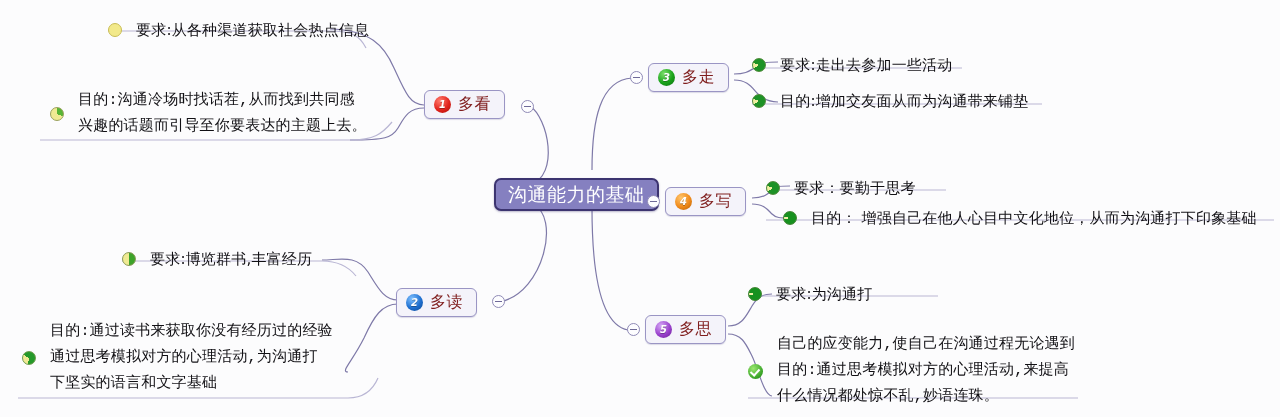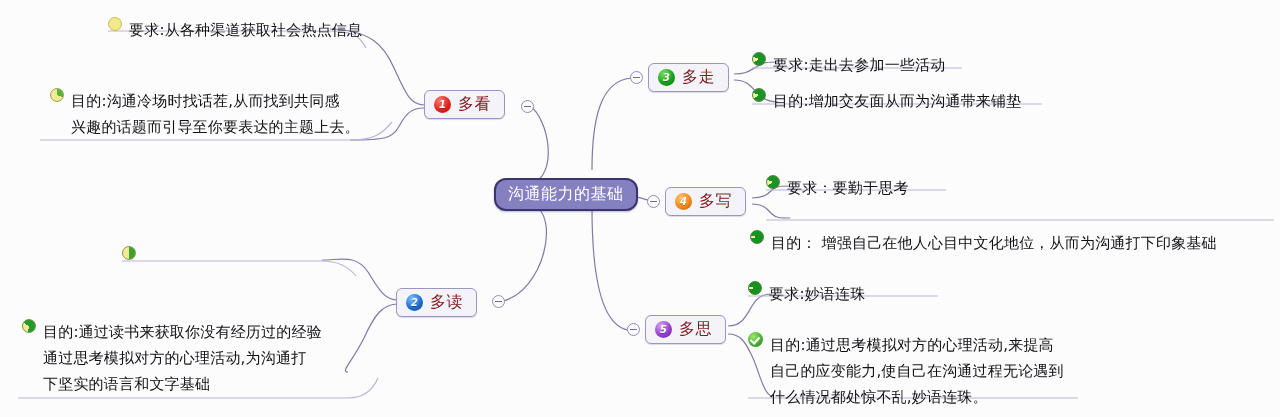--- a/index.html
+++ b/index.html
@@ -12,24 +12,24 @@
   }
   #canvas{position:absolute;left:0;top:0;width:1280px;height:417px;}
   .edge-layer{position:absolute;left:0;top:0;width:1280px;height:417px;pointer-events:none;}
 
   
   .central{
     position:absolute;
     box-sizing:border-box;
     background:#8580c0;
     border:2px solid #3c3470;
-    border-radius:12px;
+    border-radius:7px;
     padding:4px 12px 5px 12px;
     color:#ffffff;
-    font-size:16px;
+    font-size:19px;
     line-height:20px;
     letter-spacing:0.5px;
     white-space:nowrap;
     box-shadow:0 1px 2px rgba(60,52,112,.35);
   }
 
   
   .branch{
     position:absolute;
     box-sizing:border-box;
@@ -61,31 +61,31 @@
   .nb-red{background:radial-gradient(circle at 35% 28%,#ff7b6e 0%,#e2241d 55%,#a80d0a 100%);}
   .nb-green{background:radial-gradient(circle at 35% 28%,#7ce06a 0%,#19a21a 55%,#0c6b10 100%);}
   .nb-orange{background:radial-gradient(circle at 35% 28%,#ffc46b 0%,#f08a1a 55%,#b45f05 100%);}
   .nb-blue{background:radial-gradient(circle at 35% 28%,#7fc0ff 0%,#1f6fd0 55%,#0d4890 100%);}
   .nb-purple{background:radial-gradient(circle at 35% 28%,#d4a6f5 0%,#9a41cd 55%,#6a1f96 100%);}
 
   
   .leaf{
     position:absolute;
     display:flex;
-    align-items:flex-start;
-    gap:7px;
+    align-items:center;
+    gap:14px;
     white-space:nowrap;
   }
   .leaf .ltext{
     font-size:15px;
     line-height:26px;
     color:#111014;
     letter-spacing:0.2px;
   }
-  .leaf .ltext div{white-space:nowrap;}
+  .leaf .ltext div{white-space:nowrap;font-family:Liberation Mono, monospace;}
   .pie{
     width:14px;height:14px;border-radius:50%;
     flex:0 0 auto;
     border:1px solid rgba(90,90,40,.45);
     box-sizing:border-box;
   }
   
   .pie-yellow{background:#f2e98a;border-color:#c9bd55;}
   .pie-green25{background:conic-gradient(from 0deg,#58b535 0deg 110deg,#f0ea93 110deg 360deg);border-color:#9aa15a;}
   .pie-green50{background:conic-gradient(from 0deg,#3da32a 0deg 180deg,#f0ea93 180deg 360deg);border-color:#8a9a55;}
@@ -190,20 +190,21 @@
   </div>
 
   <div class="branch" style="left:396px;top:288px;">
     <span class="numbadge nb-blue">2</span>
     <span class="blabel">多读</span>
   </div>
   <div class="toggle" style="left:492px;top:295px;"></div>
 
   <div class="leaf" style="left:122px;top:246px;">
     <span class="pie pie-green50"></span>
+    <span class="ltext">要求:博览群书,丰富经历</span>
   </div>
 
   <div class="leaf" style="left:22px;top:319px;">
     <span class="pie pie-green70"></span>
     <span class="ltext">
       <div>目的:通过读书来获取你没有经历过的经验</div>
       <div>通过思考模拟对方的心理活动,为沟通打</div>
       <div>下坚实的语言和文字基础</div>
     </span>
   </div>
@@ -228,38 +229,38 @@
     <span class="numbadge nb-orange">4</span>
     <span class="blabel">多写</span>
   </div>
   <div class="toggle" style="left:647px;top:195px;"></div>
 
   <div class="leaf" style="left:766px;top:175px;">
     <span class="pie pie-green85"></span>
     <span class="ltext">要求：要勤于思考</span>
   </div>
 
-  <div class="leaf" style="left:750px;top:205px;margin-top:25px;">
+  <div class="leaf" style="left:783px;top:205px;">
     <span class="pie pie-green95"></span>
     <span class="ltext">目的： 增强自己在他人心目中文化地位，从而为沟通打下印象基础</span>
   </div>
 
   <div class="branch" style="left:645px;top:315px;">
     <span class="numbadge nb-purple">5</span>
     <span class="blabel">多思</span>
   </div>
   <div class="toggle" style="left:627px;top:323px;"></div>
 
   <div class="leaf" style="left:748px;top:281px;">
     <span class="pie pie-green95"></span>
-    <span class="ltext">要求:妙语连珠</span>
+    <span class="ltext">要求:为沟通打</span>
   </div>
 
   <div class="leaf" style="left:748px;top:332px;">
     <span class="check"></span>
     <span class="ltext">
+      <div>自己的应变能力,使自己在沟通过程无论遇到</div>
       <div>目的:通过思考模拟对方的心理活动,来提高</div>
-      <div>自己的应变能力,使自己在沟通过程无论遇到</div>
       <div>什么情况都处惊不乱,妙语连珠。</div>
     </span>
   </div>
 
 </div>
 
 </body></html>

